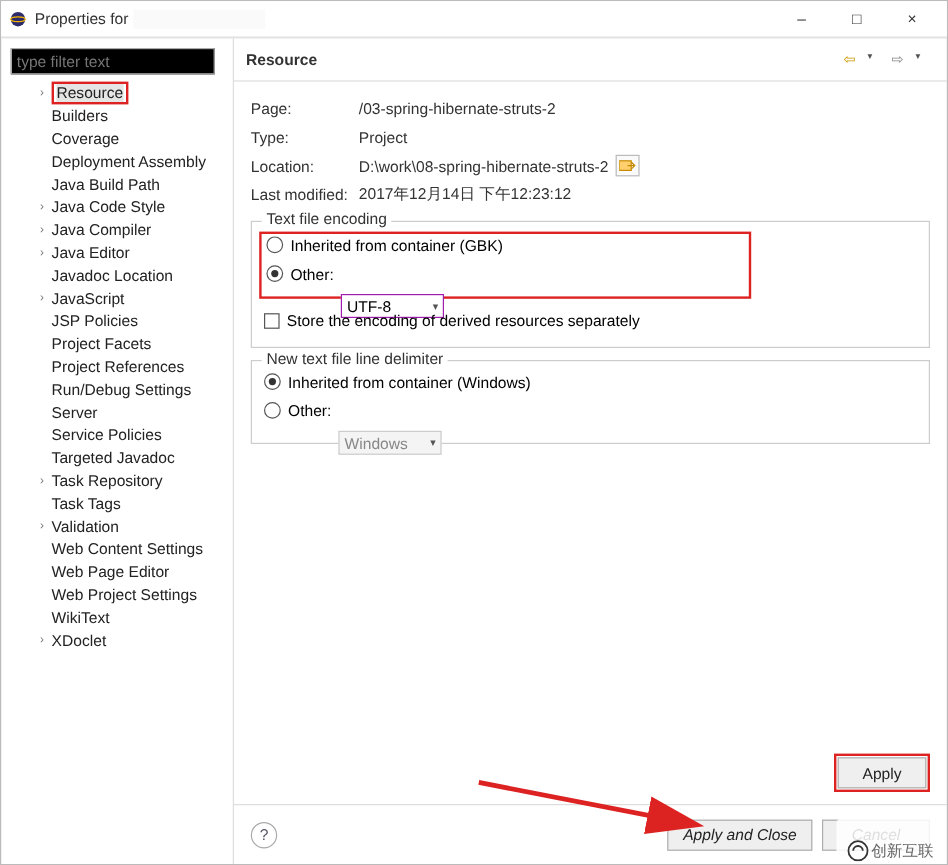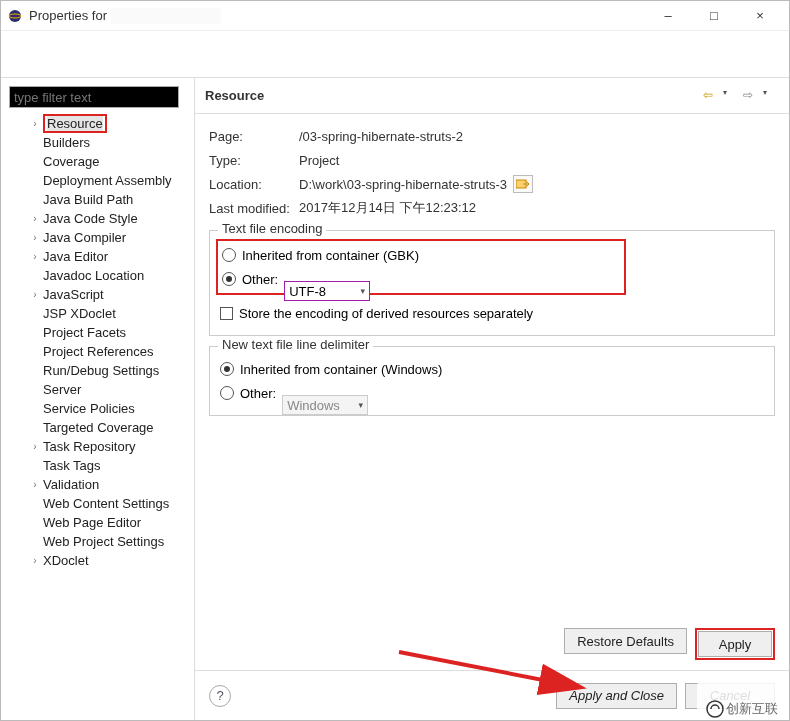--- a/index.html
+++ b/index.html
@@ -1,17 +1,17 @@
 <!DOCTYPE html>
 <html><head>
 <meta charset="utf-8">
 <style>
   * { box-sizing: border-box; font-family: "Segoe UI", Tahoma, sans-serif; font-size: 13px; }
   body { margin: 0; background: #f0f0f0; }
-  .window { width: 790px; height: 721px; background: #fff; border: 1px solid #bbb; display: flex; flex-direction: column; position: relative; gap: 46px; }
+  .window { width: 790px; height: 721px; background: #fff; border: 1px solid #bbb; display: flex; flex-direction: column; position: relative; }
   .titlebar { height: 30px; display: flex; align-items: center; padding: 0 6px; background: #fff; border-bottom: 1px solid #eee; }
   .titlebar .app-icon { width: 16px; height: 16px; margin-right: 6px; display: inline-flex; }
   .titlebar .title { flex: 0 0 auto; color: #333; }
   .titlebar .blur { width: 110px; height: 16px; background: #fafafa; margin-left: 4px; }
   .winbtns { margin-left: auto; display: flex; }
   .winbtn { width: 46px; height: 30px; display: flex; align-items: center; justify-content: center; color: #333; }
   .body { flex: 1; display: flex; min-height: 0; border-top: 1px solid #ddd; }
   .sidebar { width: 194px; border-right: 1px solid #ddd; padding: 6px 4px; overflow: auto; }
   .filter { width: 170px; height: 22px; border: 1px solid #aaa; color: #888; padding: 2px 4px; margin: 2px 4px 6px 4px; background: #000000; }
   .tree-item { display: flex; align-items: center; height: 19px; padding-left: 6px; color: #222; cursor: default; white-space: nowrap; }
@@ -26,21 +26,21 @@
   .navbtns { margin-left: auto; display: flex; gap: 4px; align-items: center; }
   .navbtn { width: 16px; height: 16px; font-size: 12px; color: #cc9900; }
   .navbtn.fwd { color: #888; }
   .content-body { padding: 10px 14px 4px 14px; flex: 1; overflow: auto; }
   .row { display: flex; align-items: center; height: 24px; }
   .row .lab { width: 90px; color: #333; }
   .row .val { color: #333; }
   .loc-icon { width: 20px; height: 18px; border: 1px solid #bbb; margin-left: 6px; display: inline-flex; align-items: center; justify-content: center; font-size: 10px; color: #c80; background: #fafafa; }
   .group { border: 1px solid #ccc; margin-top: 10px; padding: 10px 10px 10px 10px; position: relative; }
   .group .legend { position: absolute; top: -10px; left: 8px; background: #fff; padding: 0 4px; color: #333; }
-  .radio-row { display: flex; align-items: center; height: 24px; }
+  .radio-row { display: flex; align-items: flex-start; height: 24px; }
   .radio { width: 14px; height: 14px; border: 1px solid #555; border-radius: 50%; margin-right: 6px; display: inline-flex; align-items: center; justify-content: center; }
   .radio.checked::after { content: ""; width: 6px; height: 6px; background: #333; border-radius: 50%; }
   .combo { width: 86px; height: 20px; border: 1px solid #a21caf; display: inline-flex; align-items: center; padding: 0 4px; margin-left: 6px; background: #fff; margin-top: 24px; }
   .combo .carrow { margin-left: auto; font-size: 9px; color: #555; }
   .combo.disabled { background: #f4f4f4; color: #888; border-color: #ccc; }
   .check-row { display: flex; align-items: center; height: 24px; margin-top: 4px; }
   .checkbox { width: 13px; height: 13px; border: 1px solid #555; margin-right: 6px; background: #fff; }
   .redbox-enc { border: 2px solid #d22; padding: 2px 4px; margin: -2px -4px 6px -4px; width: 410px; }
   .button-row { display: flex; justify-content: flex-end; gap: 8px; padding: 10px 14px; }
   .btn { height: 26px; min-width: 74px; border: 1px solid #adadad; background: #efefef; color: #222; display: inline-flex; align-items: center; justify-content: center; padding: 0 12px; cursor: default; }
@@ -119,21 +119,21 @@
           <div class="tree-item child">
             <span class="arrow"></span>
             <span class="label">Javadoc Location</span>
           </div>
           <div class="tree-item child">
             <span class="arrow">›</span>
             <span class="label">JavaScript</span>
           </div>
           <div class="tree-item child">
             <span class="arrow"></span>
-            <span class="label">JSP XDoclet</span>
+            <span class="label">JSP Policies</span>
           </div>
           <div class="tree-item child">
             <span class="arrow"></span>
             <span class="label">Project Facets</span>
           </div>
           <div class="tree-item child">
             <span class="arrow"></span>
             <span class="label">Project References</span>
           </div>
           <div class="tree-item child">
@@ -143,21 +143,21 @@
           <div class="tree-item child">
             <span class="arrow"></span>
             <span class="label">Server</span>
           </div>
           <div class="tree-item child">
             <span class="arrow"></span>
             <span class="label">Service Policies</span>
           </div>
           <div class="tree-item child">
             <span class="arrow"></span>
-            <span class="label">Targeted Coverage</span>
+            <span class="label">Targeted Javadoc</span>
           </div>
           <div class="tree-item child">
             <span class="arrow">›</span>
             <span class="label">Task Repository</span>
           </div>
           <div class="tree-item child">
             <span class="arrow"></span>
             <span class="label">Task Tags</span>
           </div>
           <div class="tree-item child">
@@ -168,20 +168,24 @@
             <span class="arrow"></span>
             <span class="label">Web Content Settings</span>
           </div>
           <div class="tree-item child">
             <span class="arrow"></span>
             <span class="label">Web Page Editor</span>
           </div>
           <div class="tree-item child">
             <span class="arrow"></span>
             <span class="label">Web Project Settings</span>
+          </div>
+          <div class="tree-item child">
+            <span class="arrow"></span>
+            <span class="label">WikiText</span>
           </div>
           <div class="tree-item child">
             <span class="arrow">›</span>
             <span class="label">XDoclet</span>
           </div>
         </div>
     </div>
 
     <div class="content">
       <div class="content-header">
@@ -198,21 +202,21 @@
         <div class="row">
             <span class="lab">Page:</span>
             <span class="val">/03-spring-hibernate-struts-2</span>
           </div>
         <div class="row">
             <span class="lab">Type:</span>
             <span class="val">Project</span>
           </div>
         <div class="row">
           <span class="lab">Location:</span>
-          <span class="val">D:\work\03-spring-hibernate-struts-3</span>
+          <span class="val">D:\work\08-spring-hibernate-struts-2</span>
           <span class="loc-icon">
             <svg width="14" height="12" viewBox="0 0 14 12">
                 <rect x="0" y="2" width="10" height="8" fill="#ffcf6e" stroke="#c58a00"></rect>
                 <path d="M7 6 L13 6 M10 3 L13 6 L10 9" stroke="#c58a00" fill="none"></path>
               </svg>
           </span>
         </div>
         <div class="row">
             <span class="lab" style="width:90px">Last modified:</span>
             <span class="val">2017年12月14日 下午12:23:12</span>
@@ -251,21 +255,20 @@
             <span>Other:</span>
             <span class="combo disabled">
               <span>Windows</span>
               <span class="carrow">▾</span>
             </span>
           </div>
         </div>
       </div>
 
       <div class="button-row">
-        <span class="btn wide">Restore Defaults</span>
         <span class="apply-red">
           <span class="btn">Apply</span>
         </span>
       </div>
 
       <div class="footer">
         <span class="help">
             <span>?</span>
           </span>
         <div style="margin-left:auto;display:flex;gap:8px;font-style:italic;">

